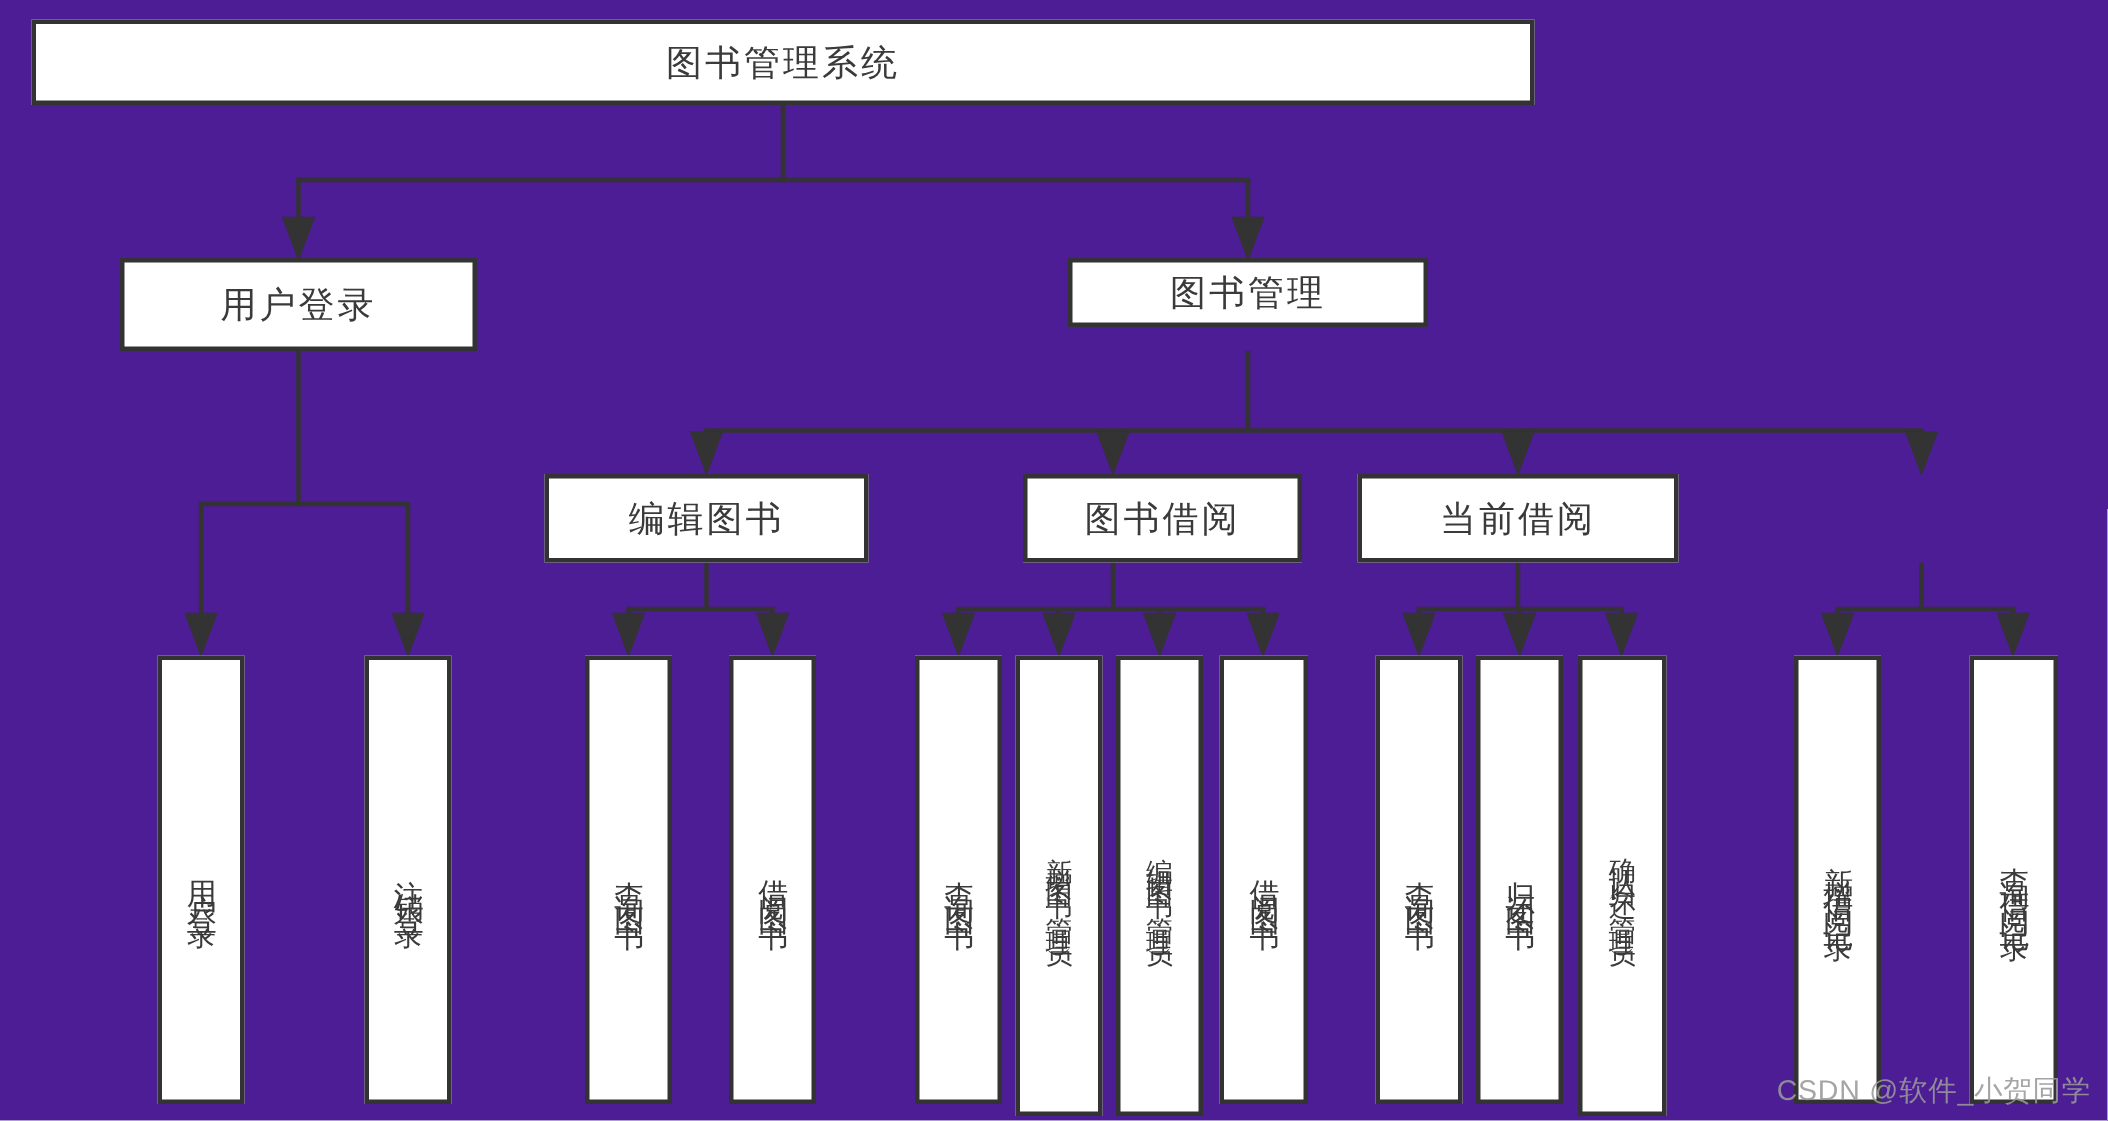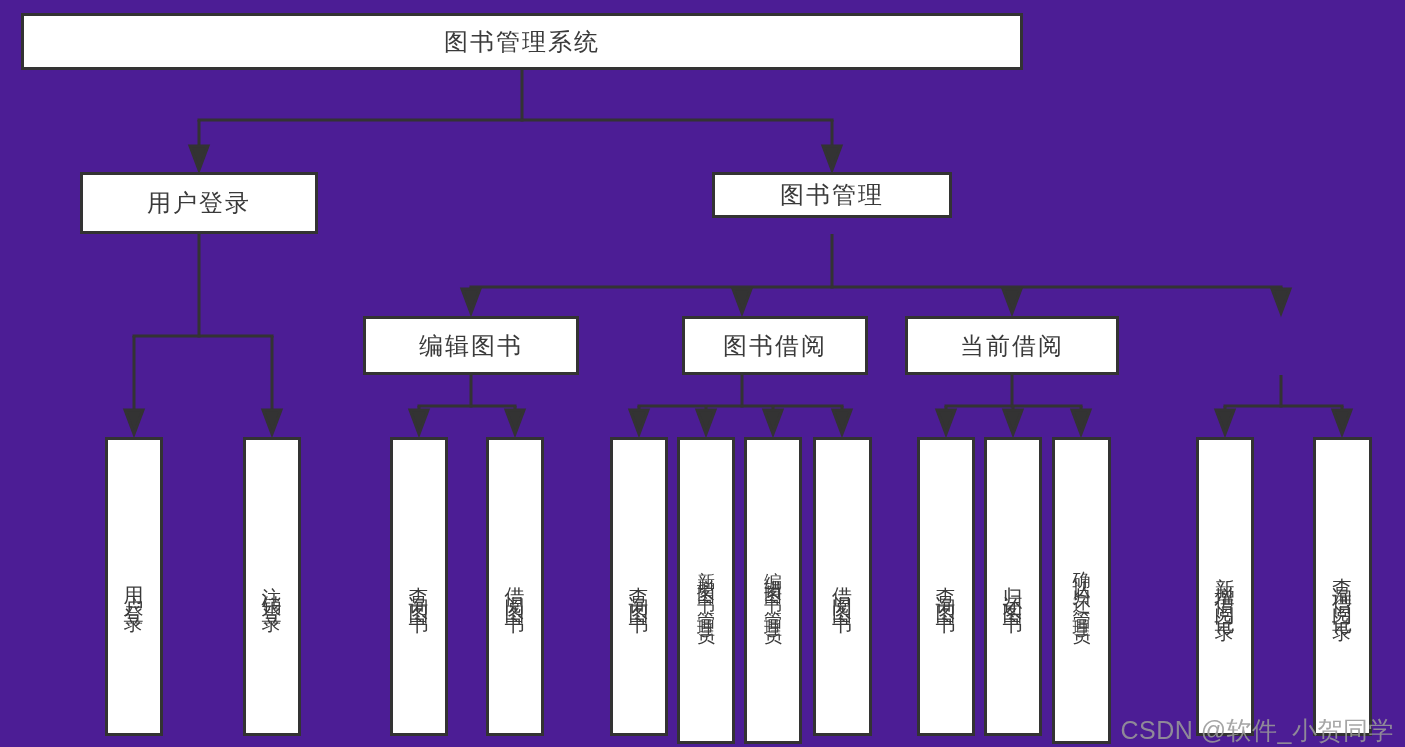--- a/index.html
+++ b/index.html
@@ -35,21 +35,21 @@
     padding-top:4px;
   }
   .vbox.small{
     font-size:18px;
     letter-spacing:8px;
   }
   .watermark{
     position:absolute;
     right:11px;
     top:714px;
-    font-size:25px;
+    font-size:19px;
     letter-spacing:0.5px;
     color:rgba(152,152,152,0.88);
     white-space:nowrap;
     z-index:10;
   }
 </style>
 </head>
 <body>
 
 <div class="canvas">

